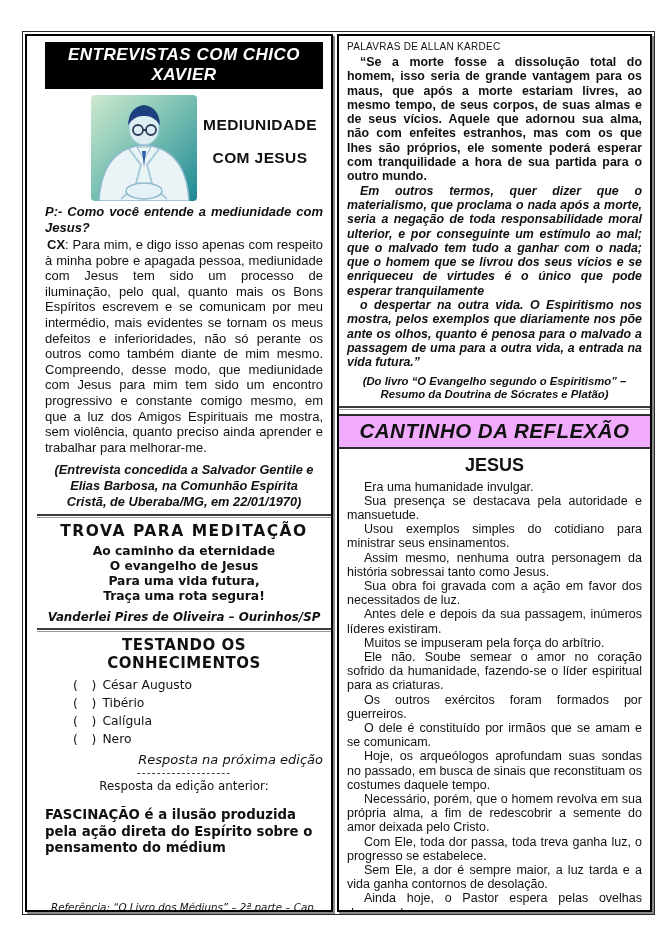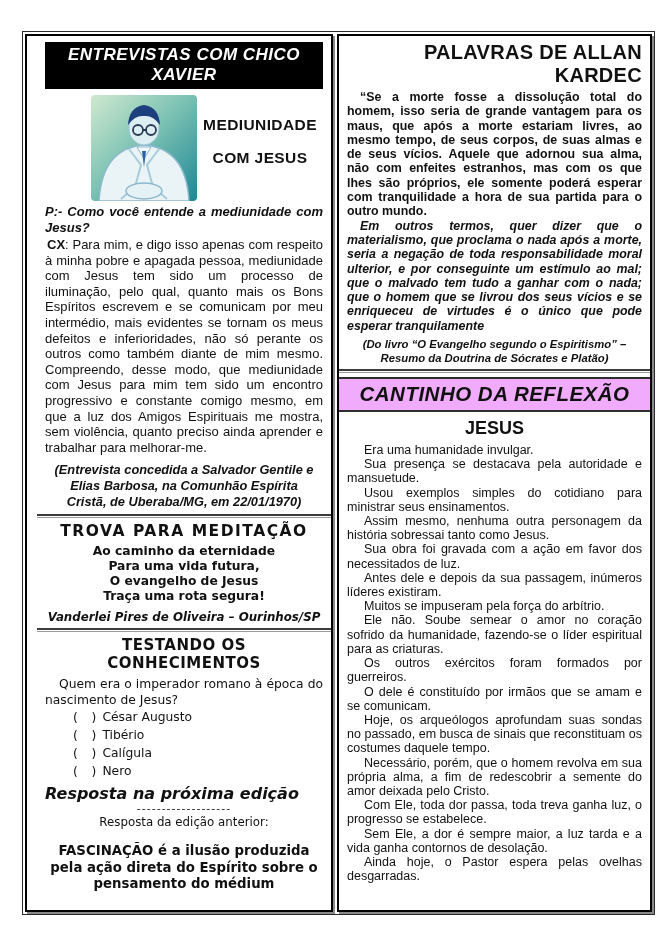--- a/index.html
+++ b/index.html
@@ -40,34 +40,34 @@
               line-height:15px;text-align:center;}
   .trova-author{font-family:"DejaVu Sans",sans-serif;font-weight:bold;font-style:italic;
                 font-size:11.8px;text-align:center;margin:6px 0 4px;}
   .quiz-title{font-family:"DejaVu Sans",sans-serif;font-weight:bold;font-size:15px;
               letter-spacing:.5px;text-align:center;margin:3px 0 4px;}
   .quiz-q{font-family:"DejaVu Sans",sans-serif;font-size:12.3px;line-height:16px;
           text-align:justify;text-indent:14px;margin:0;}
   .option{font-family:"DejaVu Sans",sans-serif;font-size:12.3px;line-height:18px;
           padding-left:28px;}
   .option .paren{letter-spacing:2px;margin-right:4px;}
-  .next-note{font-family:"DejaVu Sans",sans-serif;font-weight:bold;font-style:italic;
-             font-size:16px;text-align:left;margin:4px 0 0;}
+  .next-note{font-family:"DejaVu Sans",sans-serif;font-weight:normal;font-style:italic;
+             font-size:13px;text-align:right;margin:4px 0 0;}
   .dashes{font-family:"DejaVu Sans",sans-serif;font-size:11px;letter-spacing:1px;
           text-align:center;line-height:12px;color:#222;}
   .prev-label{font-family:"DejaVu Sans",sans-serif;font-size:11.8px;text-align:center;
               line-height:14px;margin-bottom:3px;}
   .prev-answer{font-family:"DejaVu Sans",sans-serif;font-weight:bold;font-size:13.3px;
-               line-height:16.5px;text-align:center;margin:14px 0 3px;}
+               line-height:16.5px;text-align:left;margin:14px 0 3px;}
   .reference{font-family:"DejaVu Sans",sans-serif;font-style:italic;font-size:10.3px;
              line-height:13px;text-align:center;margin-bottom:2px;margin-top:44px;}
   .hist-title{font-weight:bold;font-size:16.5px;text-align:center;margin:2px 0 4px;}
 
   
-  .rc-title{font-weight:bold;font-size:20px;text-align:right;letter-spacing:.3px;
+  .rc-title{font-weight:normal;font-size:10px;text-align:left;letter-spacing:.3px;
             margin:1px 0 3px;}
   .kardec-p{font-weight:bold;font-size:12.4px;line-height:14.3px;text-align:justify;
             text-indent:13px;margin:0;}
   .kardec-it{font-style:italic;}
   .kardec-credit{font-weight:bold;font-style:italic;font-size:11.3px;line-height:13.5px;
                  text-align:center;margin:5px 6px 3px;}
   .banner{background:#f0abfc;border-top:2px solid #2e2e2e;border-bottom:2px solid #2e2e2e;
           margin:1px -8px 0;padding:3px 0 4px;text-align:center;
           font-weight:bold;font-style:italic;font-size:20.5px;letter-spacing:.5px;}
   .jesus-title{font-weight:bold;font-size:18px;text-align:center;margin:6px 0 4px;}
@@ -123,32 +123,31 @@
 
       <div class="attribution">(Entrevista concedida a Salvador Gentile e Elias Barbosa, na Comunhão Espírita Cristã, de Uberaba/MG, em 22/01/1970)</div>
 
       <hr class="sep">
 
       <div class="trova-title">TROVA PARA MEDITAÇÃO</div>
       <div>
 
           <div class="trova-line">Ao caminho da eternidade</div>
 
+          <div class="trova-line">O evangelho de Jesus</div>
+
           <div class="trova-line">Para uma vida futura,</div>
 
-          <div class="trova-line">O evangelho de Jesus</div>
-
           <div class="trova-line">Traça uma rota segura!</div>
         </div>
       <div class="trova-author">Vanderlei Pires de Oliveira – Ourinhos/SP</div>
 
       <hr class="sep">
 
       <div class="quiz-title">TESTANDO OS CONHECIMENTOS</div>
-      <p class="quiz-q">Quem era o imperador romano à época do nascimento de Jesus?</p>
       <div>
 
           <div class="option">
             <span class="paren">(&nbsp;&nbsp;)</span><span>César Augusto</span>
           </div>
 
           <div class="option">
             <span class="paren">(&nbsp;&nbsp;)</span><span>Tibério</span>
           </div>
 
@@ -168,20 +167,21 @@
 
       <hr class="sep">
 
 
     </div>
 
     <div class="col col-right">
       <div class="rc-title">PALAVRAS DE ALLAN KARDEC</div>
       <p class="kardec-p">“Se a morte fosse a dissolução total do homem, isso seria de grande vantagem para os maus, que após a morte estariam livres, ao mesmo tempo, de seus corpos, de suas almas e de seus vícios. Aquele que adornou sua alma, não com enfeites estranhos, mas com os que lhes são próprios, ele somente poderá esperar com tranquilidade a hora de sua partida para o outro mundo.</p>
       <p class="kardec-p kardec-it">Em outros termos, quer dizer que o materialismo, que proclama o nada após a morte, seria a negação de toda responsabilidade moral ulterior, e por conseguinte um estímulo ao mal; que o malvado tem tudo a ganhar com o nada; que o homem que se livrou dos seus vícios e se enriqueceu de virtudes é o único que pode esperar tranquilamente</p>
+      <p class="kardec-p kardec-it">o despertar na outra vida. O Espiritismo nos mostra, pelos exemplos que diariamente nos põe ante os olhos, quanto é penosa para o malvado a passagem de uma para a outra vida, a entrada na vida futura.”</p>
       <div class="kardec-credit">(Do livro “O Evangelho segundo o Espiritismo” – Resumo da Doutrina de Sócrates e Platão)</div>
 
       <hr class="sep">
 
       <div class="banner">CANTINHO DA REFLEXÃO</div>
       <div class="jesus-title">JESUS</div>
 
       <div>
 
           <p class="jesus-p">Era uma humanidade invulgar.</p>

